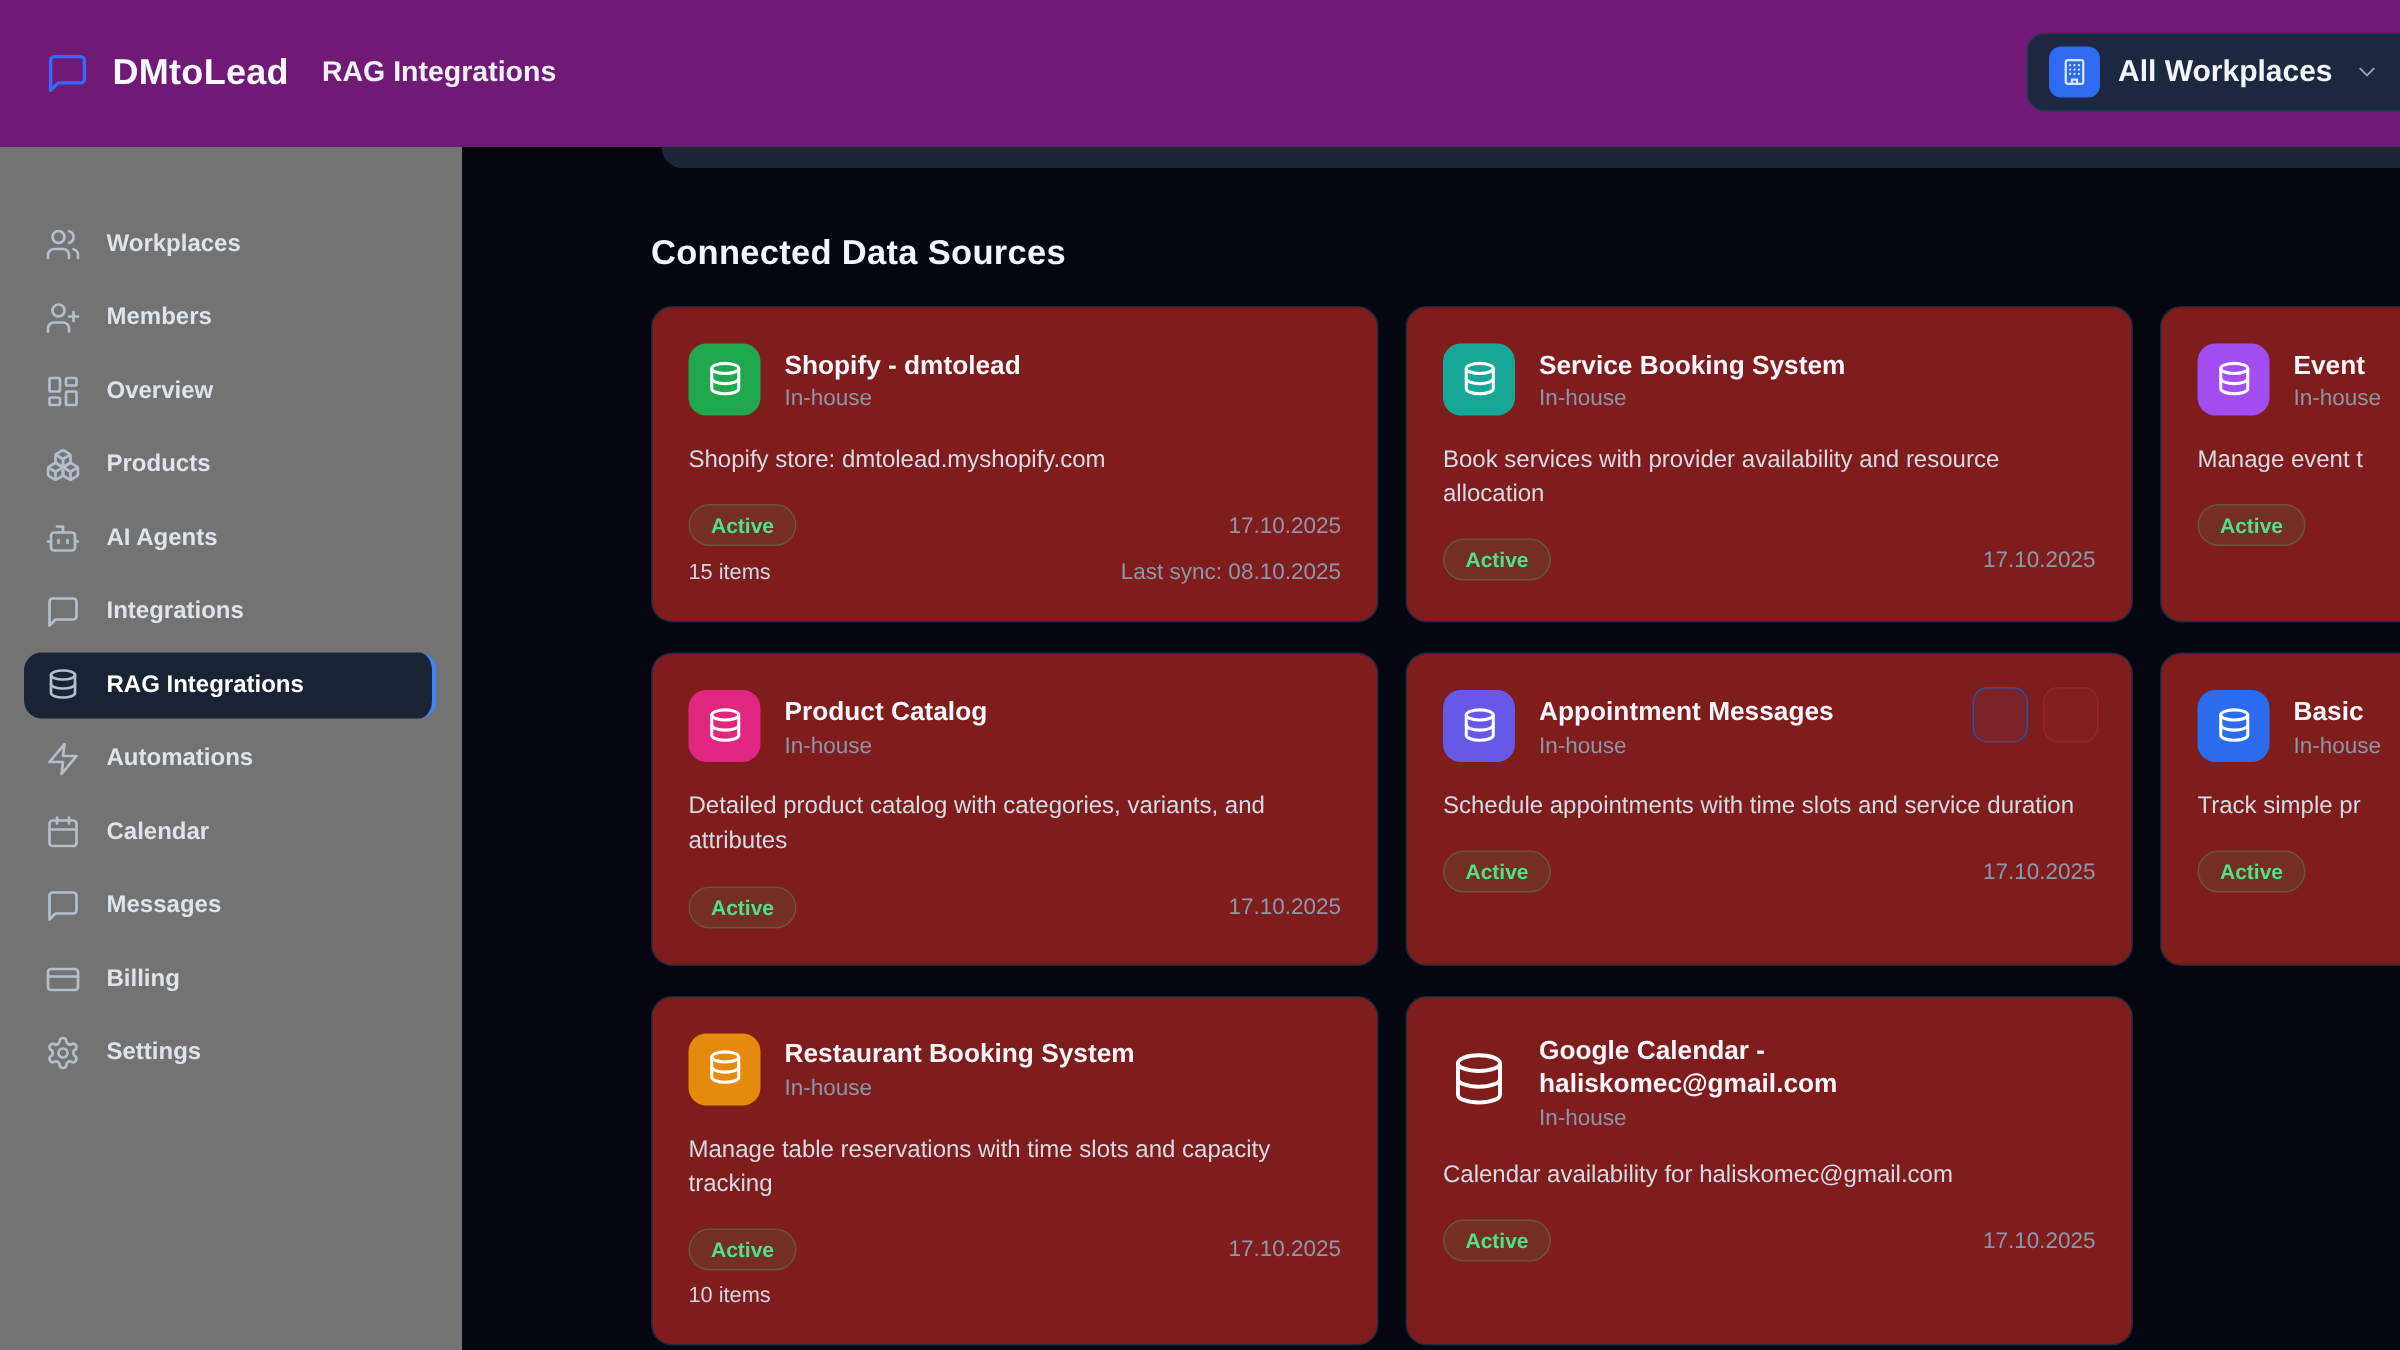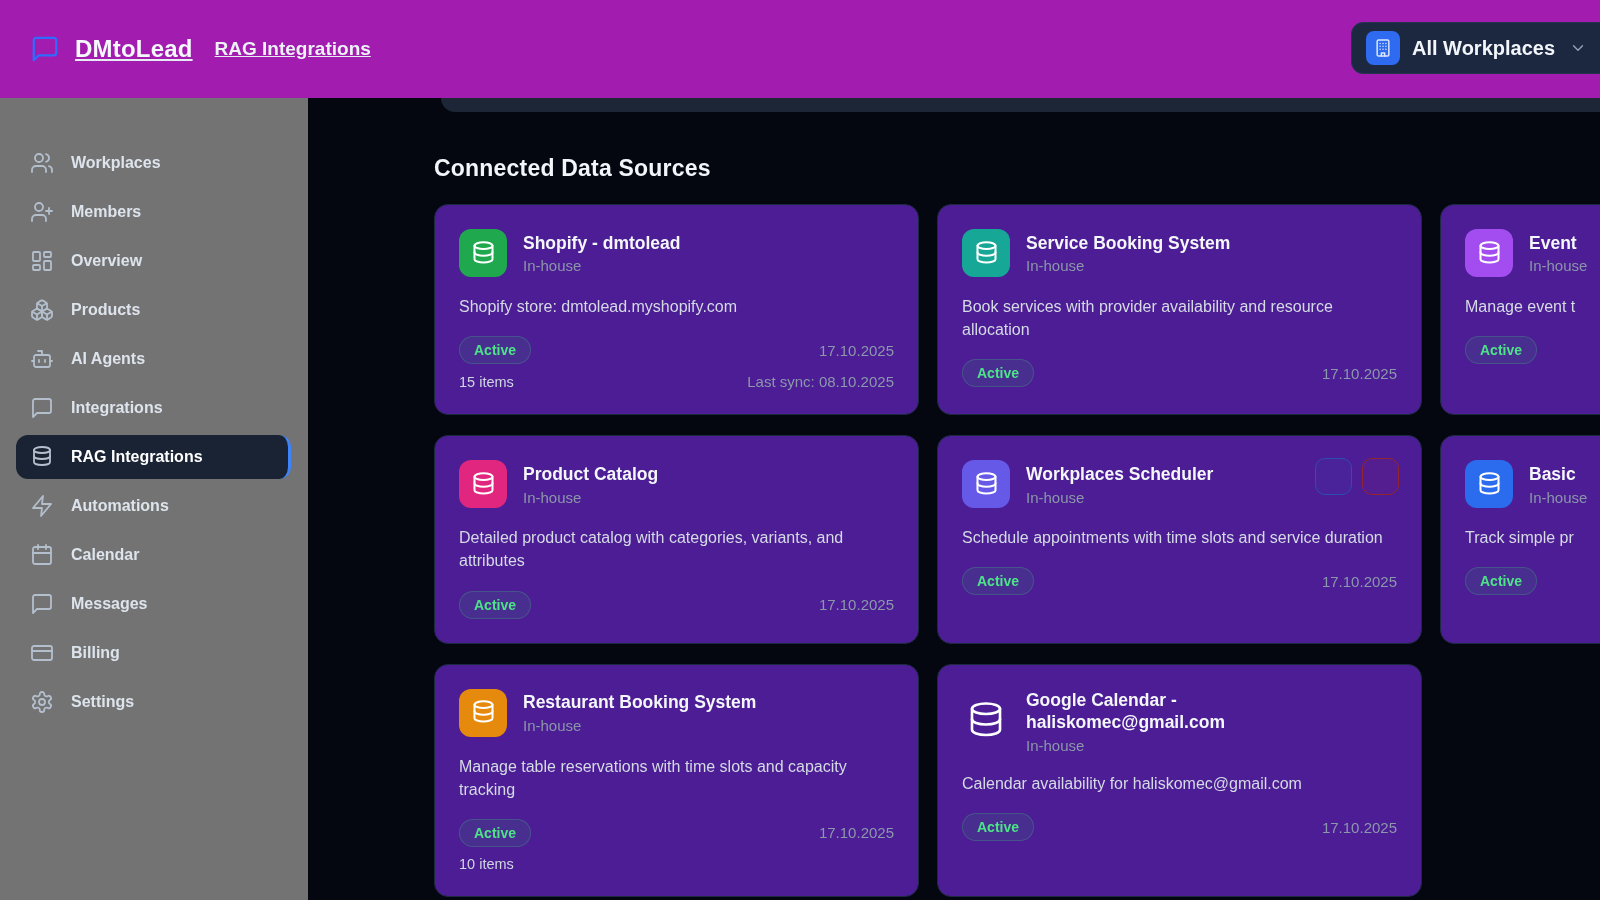--- a/index.html
+++ b/index.html
@@ -1,21 +1,21 @@
 <!DOCTYPE html>
 <html><head>
 <meta charset="utf-8">
 <style>
   * { margin:0; padding:0; box-sizing:border-box; }
   html,body { width:1600px; height:900px; overflow:hidden; background:#04070f;
     font-family:"Liberation Sans", sans-serif; color:#e6ebf2; }
 
   
   .header { position:absolute; top:0; left:0; width:1600px; height:98px;
-    background:#a21caf; display:flex; align-items:center; padding:0 30px; z-index:20;text-decoration:underline; }
+    background:#701a75; display:flex; align-items:center; padding:0 30px; z-index:20; }
   .brand { display:flex; align-items:center; gap:15px; }
   .brand-icon { width:30px; height:30px; color:#2f6bff; }
   .brand-icon svg { width:30px; height:30px; }
   .brand-text { font-size:24px; font-weight:800; color:#f5f8fc; letter-spacing:.2px; }
   .page-title { margin-left:22px; font-size:19px; font-weight:700; color:#eef2f7; }
 
   .ws-btn { position:absolute; left:1351px; top:22px; height:52px; width:262px;
     background:#1c2740; border:1px solid #263452; border-radius:12px;
     display:flex; align-items:center; gap:12px; padding:0 14px; cursor:pointer; }
   .ws-icon { width:34px; height:34px; border-radius:8px; background:#2e6bf0;
@@ -40,21 +40,21 @@
   
   .main { position:absolute; top:98px; left:308px; width:1432px; height:802px;
     background:#04070f; overflow:hidden; }
   .partial-card { position:absolute; top:0; left:133px; width:1400px; height:14px;
     background:#1d2636; border-radius:0 0 16px 16px; }
   .content { padding:57px 0 0 126px; }
   .section-title { font-size:23px; font-weight:700; color:#f2f6fa; letter-spacing:.2px; }
   .grid { margin-top:22px; display:grid; grid-template-columns:repeat(3,485px);
     column-gap:18px; row-gap:20px; }
 
-  .card { background:#4c1d95; border:1px solid #1d2941; border-radius:14px;
+  .card { background:#7f1d1d; border:1px solid #1d2941; border-radius:14px;
     padding:24px; position:relative; cursor:pointer; }
   .card-head { display:flex; align-items:center; gap:16px; margin-bottom:18px; padding-right:90px; }
   .icon-tile { width:48px; height:48px; border-radius:12px; flex:0 0 auto;
     display:flex; align-items:center; justify-content:center; color:#ffffff; }
   .icon-tile svg { width:27px; height:27px; }
   .icon-tile.outline { background:transparent !important; }
   .icon-tile.outline svg { width:42px; height:42px; stroke-width:1.5; }
   .card-title { font-size:17.5px; font-weight:700; color:#f4f7fa; line-height:1.3; white-space:pre-line; }
   .card-subtitle { font-size:15px; color:#8b97a8; margin-top:3px; }
   .card-desc { font-size:16px; color:#d4dbe4; line-height:1.45; margin-bottom:18px; white-space:pre-line; }
@@ -319,21 +319,21 @@
   <div class="card">
     <div class="card-head">
       <span class="icon-tile" style="background: rgb(102, 89, 232);">
               <svg viewBox="0 0 24 24" fill="none" stroke="currentColor" stroke-width="1.8" stroke-linecap="round" stroke-linejoin="round">
                 <ellipse cx="12" cy="5" rx="8" ry="3"></ellipse>
                 <path d="M4 5v6c0 1.66 3.58 3 8 3s8-1.34 8-3V5"></path>
                 <path d="M4 11v6c0 1.66 3.58 3 8 3s8-1.34 8-3v-6"></path>
               </svg>
             </span>
       <div>
-        <div class="card-title">Workplaces Scheduler</div>
+        <div class="card-title">Appointment Messages</div>
         <div class="card-subtitle">In-house</div>
       </div>
     </div>
     <div class="card-desc">Schedule appointments with time slots and service duration</div>
     <div class="card-row">
       <span class="badge">Active</span>
       <span class="card-date">17.10.2025</span>
     </div>
 
     <div class="card-actions">

